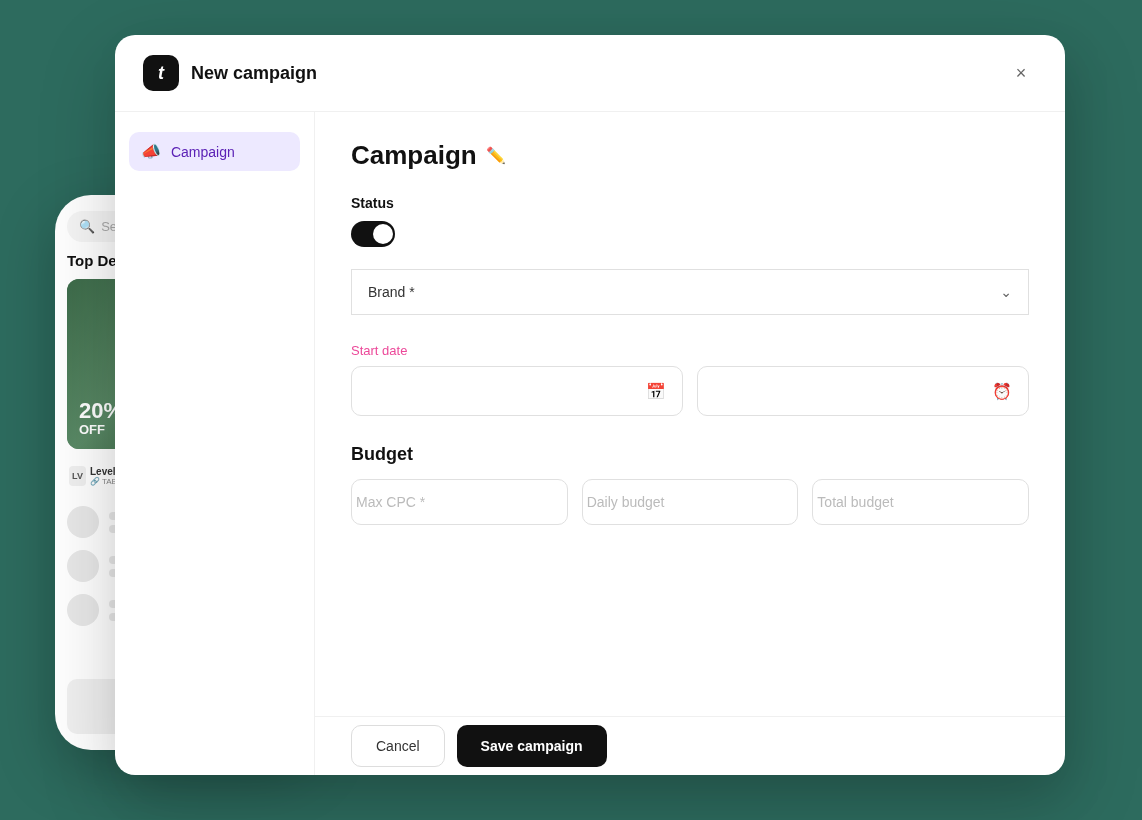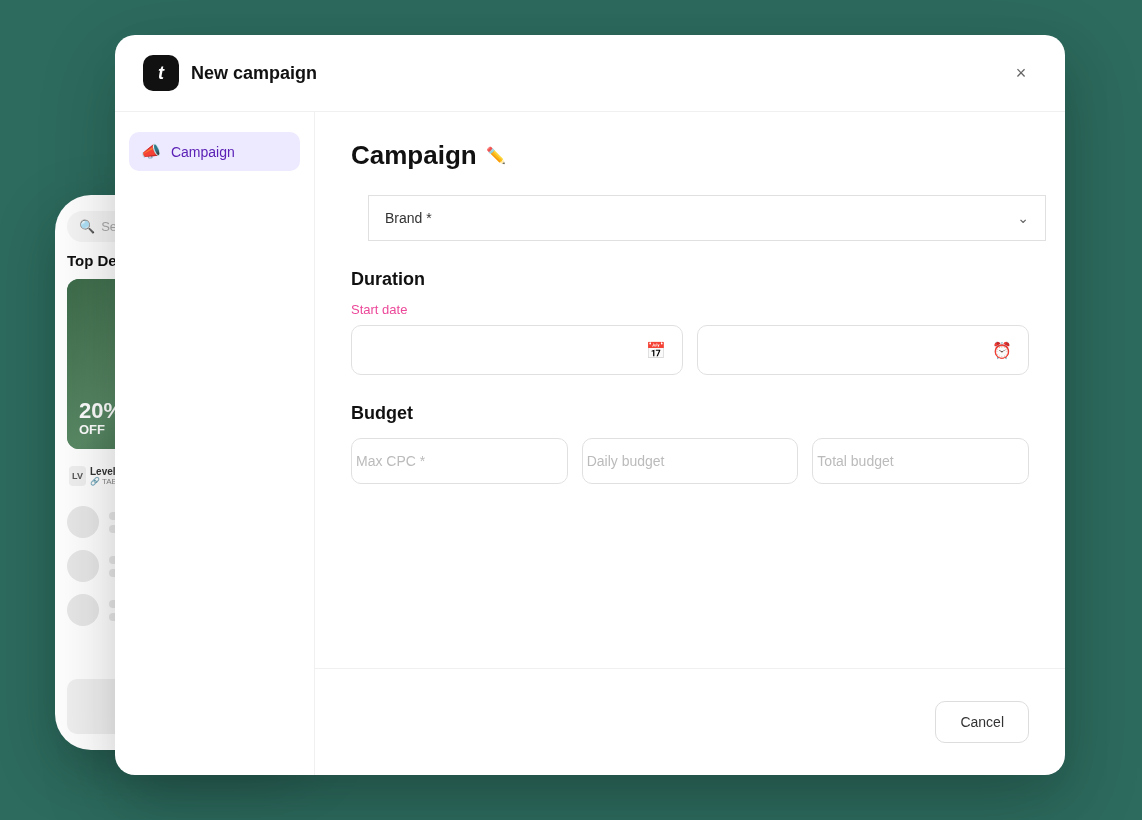--- a/index.html
+++ b/index.html
@@ -417,21 +417,20 @@
       width: 100%;
       border: 1.5px solid #e0e0e0;
       border-radius: 0;
       padding: 14px 16px;
       display: flex;
       align-items: center;
       justify-content: space-between;
       cursor: pointer;
       margin-bottom: 28px;
       background: white;
-      margin-left: 17px;
     }
 
     .brand-placeholder {
       color: #333;
       font-size: 14px;
     }
 
     .chevron-icon {
       color: #666;
       font-size: 14px;
@@ -496,23 +495,23 @@
       padding: 14px 4px;
       font-size: 14px;
       color: #bbb;
       background: white;
       cursor: text;
     }
 
     
     .modal-footer {
       display: flex;
-      justify-content: flex-end;
+      justify-content: flex-start;
       gap: 12px;
-      padding: 32px 36px;
+      padding: 8px 36px;
       border-top: 1px solid #f0f0f0;
       flex-shrink: 0;
     }
 
     .cancel-btn {
       padding: 12px 24px;
       border: 1.5px solid #ddd;
       border-radius: 10px;
       background: white;
       font-size: 14px;
@@ -660,28 +659,35 @@
 
     <div style="flex:1;display:flex;flex-direction:column;">
 
       <div class="modal-content">
 
         <div class="content-title-row">
           <h1 class="content-title">Campaign</h1>
           <span class="edit-icon">✏️</span>
         </div>
 
+        <div class="section-gap">
+          <div class="section-label">Status</div>
+          <div class="toggle-container">
+            <div class="toggle">
+              <div class="toggle-knob"></div>
+            </div>
+          </div>
+        </div>
 
         <div class="brand-dropdown">
           <span class="brand-placeholder">Brand *</span>
           <span class="chevron-icon">⌄</span>
         </div>
 
         <div class="section-gap">
-          <div class="duration-title">Duration</div>
           <div class="start-date-label">Start date</div>
           <div class="date-inputs-row">
             <div class="date-input">
               <span></span>
               <span class="date-input-icon">📅</span>
             </div>
             <div class="date-input">
               <span></span>
               <span class="date-input-icon">⏰</span>
             </div>
@@ -699,16 +705,17 @@
             </div>
             <div class="budget-input">
               <span>Total budget</span>
             </div>
           </div>
         </div>
       </div>
 
       <div class="modal-footer">
         <button class="cancel-btn">Cancel</button>
+        <button class="save-btn">Save campaign</button>
       </div>
     </div>
   </div>
 </div>
 
 </body></html>

